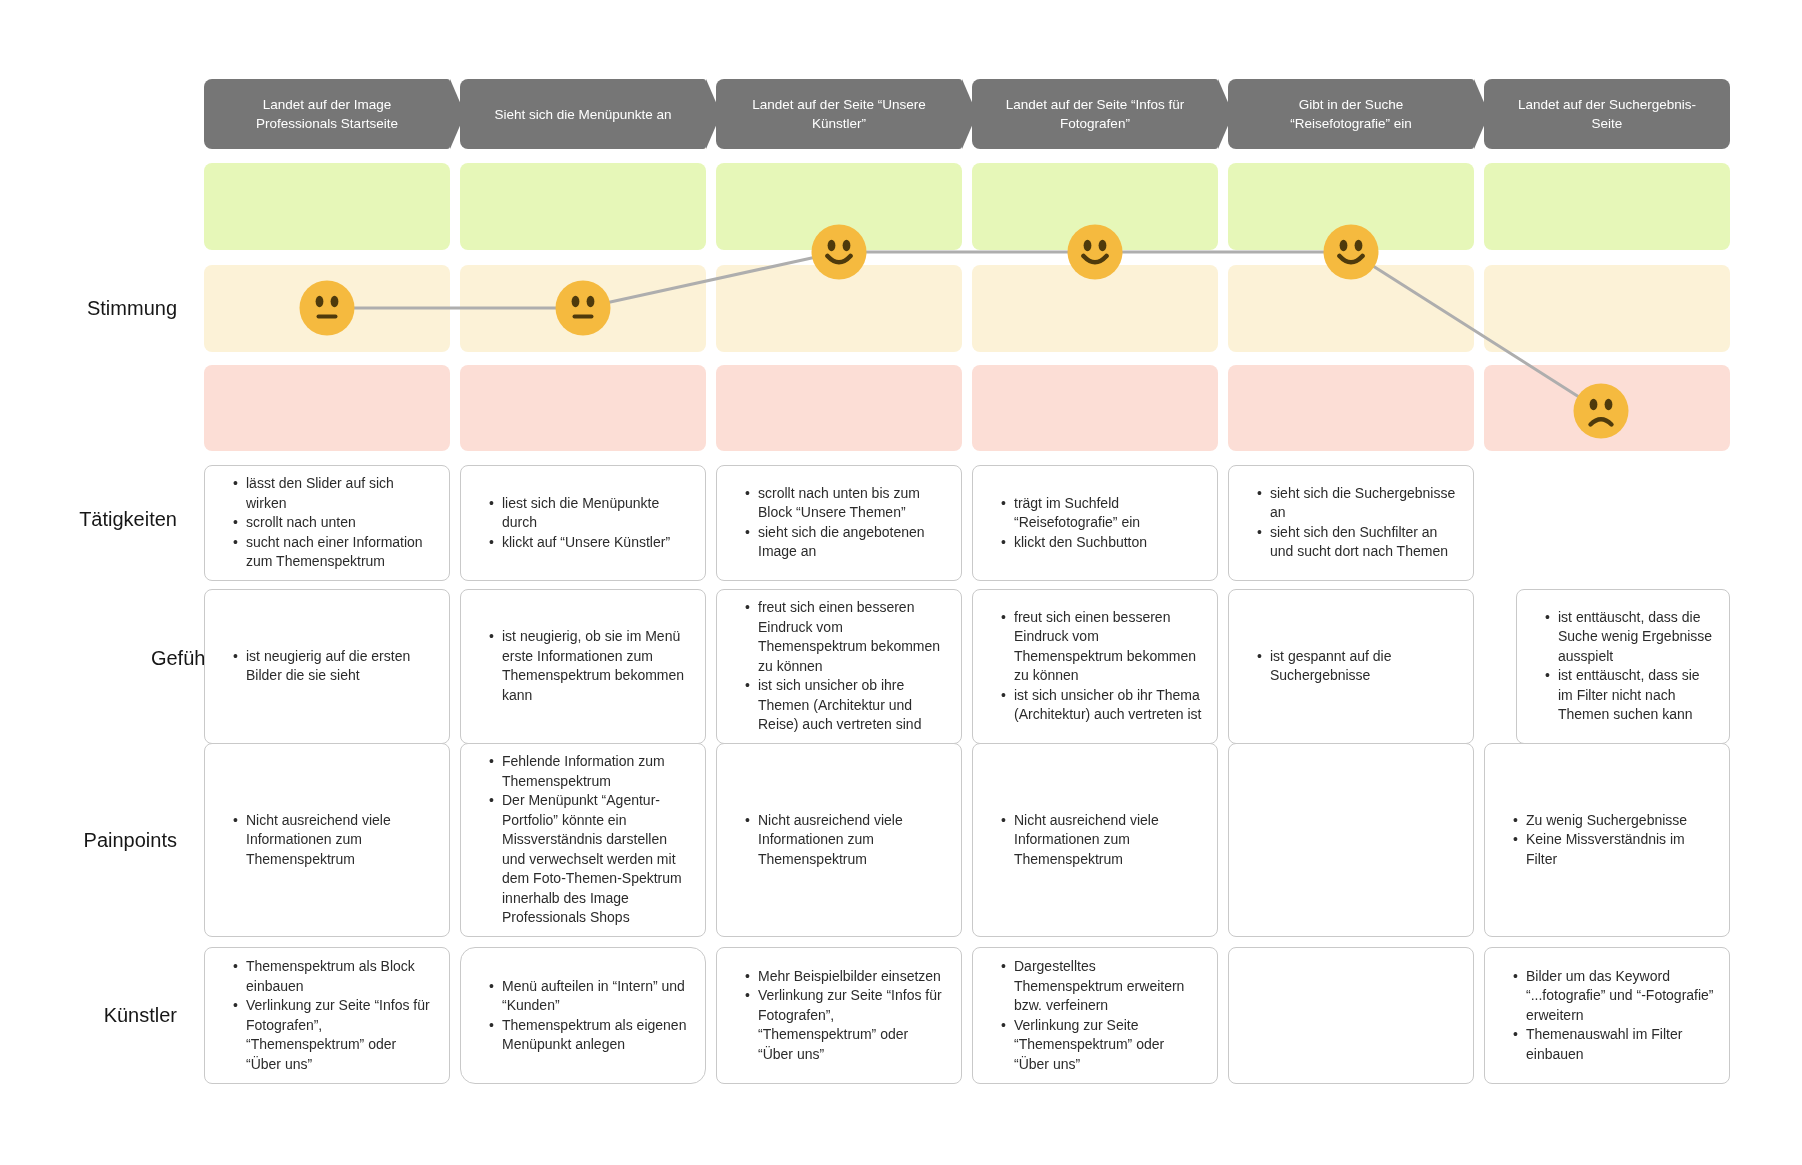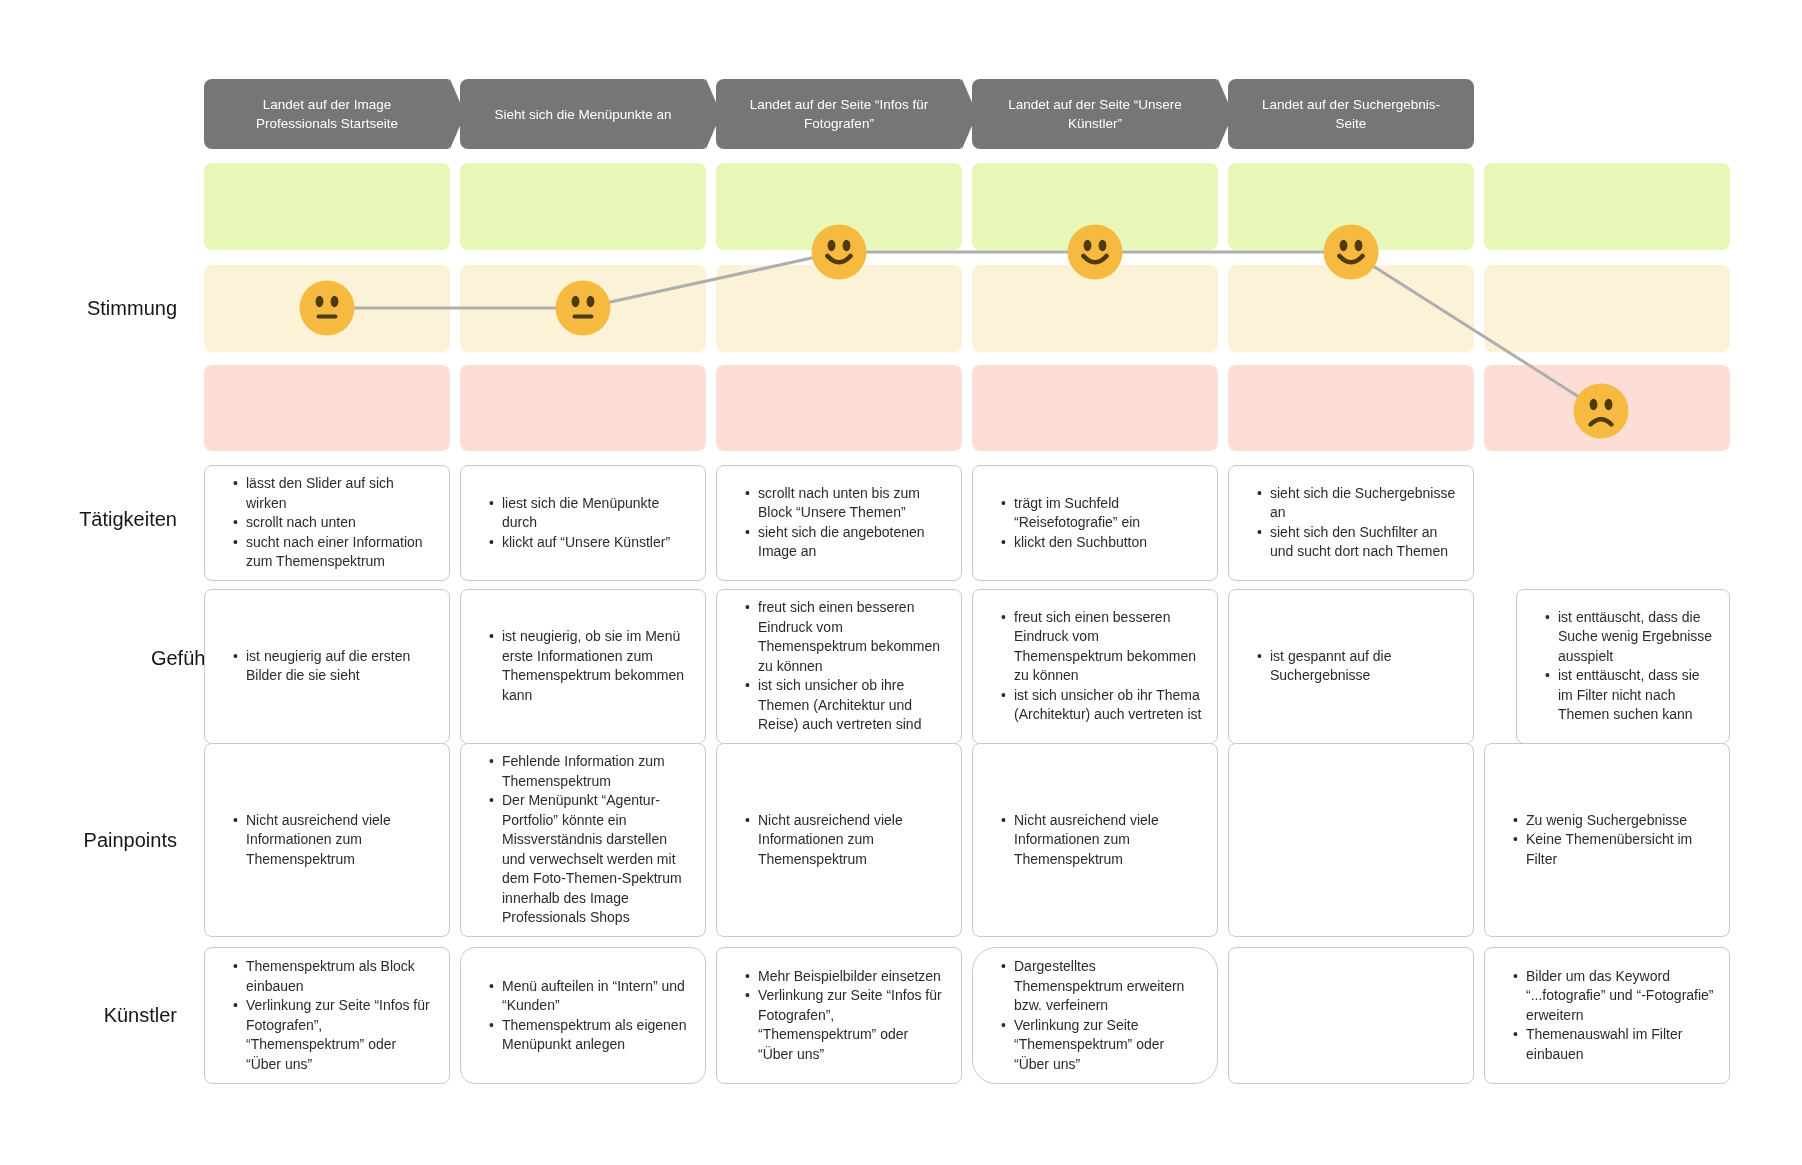--- a/index.html
+++ b/index.html
@@ -64,24 +64,27 @@
   <div class="row-label" id="label-loesungen">Künstler</div>
 
   <div class="grid-row" id="headers-row">
       <div class="stage-header" style="background: rgb(118, 118, 118); border-left-color: rgb(118, 118, 118);">
         <span>Landet auf der Image Professionals Startseite</span>
       </div>
       <div class="stage-header" style="background: rgb(118, 118, 118); border-left-color: rgb(118, 118, 118);">
         <span>Sieht sich die Menüpunkte an</span>
       </div>
       <div class="stage-header" style="background: rgb(118, 118, 118); border-left-color: rgb(118, 118, 118);">
+        <span>Landet auf der Seite “Unsere Künstler”</span>
+      </div>
+      <div class="stage-header" style="background: rgb(118, 118, 118); border-left-color: rgb(118, 118, 118);">
         <span>Landet auf der Seite “Infos für Fotografen”</span>
       </div>
       <div class="stage-header" style="background: rgb(118, 118, 118); border-left-color: rgb(118, 118, 118);">
-        <span>Landet auf der Seite “Unsere Künstler”</span>
+        <span>Gibt in der Suche “Reisefotografie” ein</span>
       </div>
       <div class="stage-header last" style="background: rgb(118, 118, 118); border-left-color: rgb(118, 118, 118);">
         <span>Landet auf der Suchergebnis-Seite</span>
       </div>
     </div>
 
   <div class="grid-row" id="band-positive">
       <div class="band-cell" style="background: rgb(230, 247, 184);"></div>
       <div class="band-cell" style="background: rgb(230, 247, 184);"></div>
       <div class="band-cell" style="background: rgb(230, 247, 184);"></div>
@@ -197,21 +200,21 @@
       </div>
       <div class="journey-card" style="border-color: rgb(201, 201, 201);">
         <ul class="bullet-list">
           <li>Nicht ausreichend viele Informationen zum Themenspektrum</li>
         </ul>
       </div>
       <div class="journey-card" style="border-color: rgb(201, 201, 201);"></div>
       <div class="journey-card" style="border-color: rgb(201, 201, 201);">
         <ul class="bullet-list">
           <li>Zu wenig Suchergebnisse</li>
-          <li>Keine Themenübersicht im Filter</li>
+          <li>Keine Missverständnis im Filter</li>
         </ul>
       </div>
     </div>
   <div class="grid-row" id="row-loesungen">
       <div class="journey-card" style="border-color: rgb(201, 201, 201);">
         <ul class="bullet-list">
           <li>Themenspektrum als Block einbauen</li>
           <li>Verlinkung zur Seite “Infos für Fotografen”, “Themenspektrum” oder “Über uns”</li>
         </ul>
       </div>
@@ -220,21 +223,21 @@
           <li>Menü aufteilen in “Intern” und “Kunden”</li>
           <li>Themenspektrum als eigenen Menüpunkt anlegen</li>
         </ul>
       </div>
       <div class="journey-card" style="border-color: rgb(201, 201, 201);">
         <ul class="bullet-list">
           <li>Mehr Beispielbilder einsetzen</li>
           <li>Verlinkung zur Seite “Infos für Fotografen”, “Themenspektrum” oder “Über uns”</li>
         </ul>
       </div>
-      <div class="journey-card" style="border-color: rgb(201, 201, 201); border-radius: 24px;">
+      <div class="journey-card" style="border-color: rgb(201, 201, 201);">
         <ul class="bullet-list">
           <li>Dargestelltes Themenspektrum erweitern bzw. verfeinern</li>
           <li>Verlinkung zur Seite “Themenspektrum” oder “Über uns”</li>
         </ul>
       </div>
       <div class="journey-card" style="border-color: rgb(201, 201, 201);"></div>
       <div class="journey-card" style="border-color: rgb(201, 201, 201);">
         <ul class="bullet-list">
           <li>Bilder um das Keyword “...fotografie” und “-Fotografie” erweitern</li>
           <li>Themenauswahl im Filter einbauen</li>

